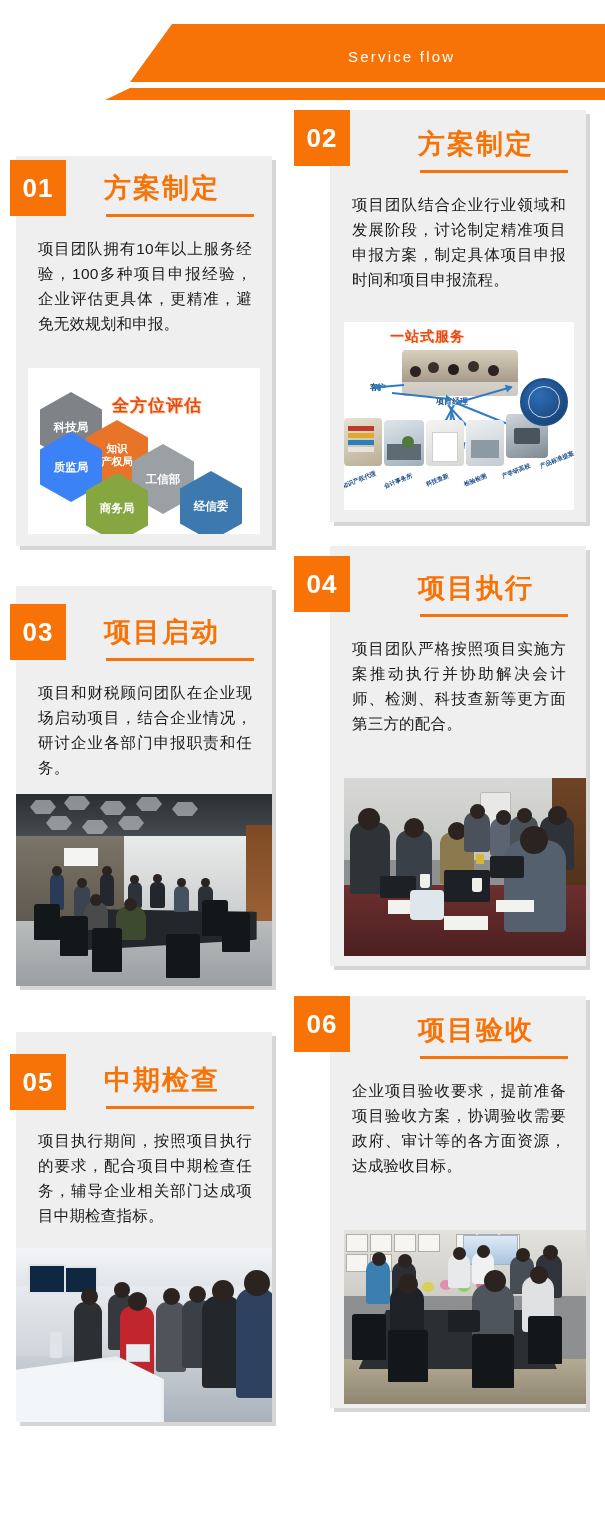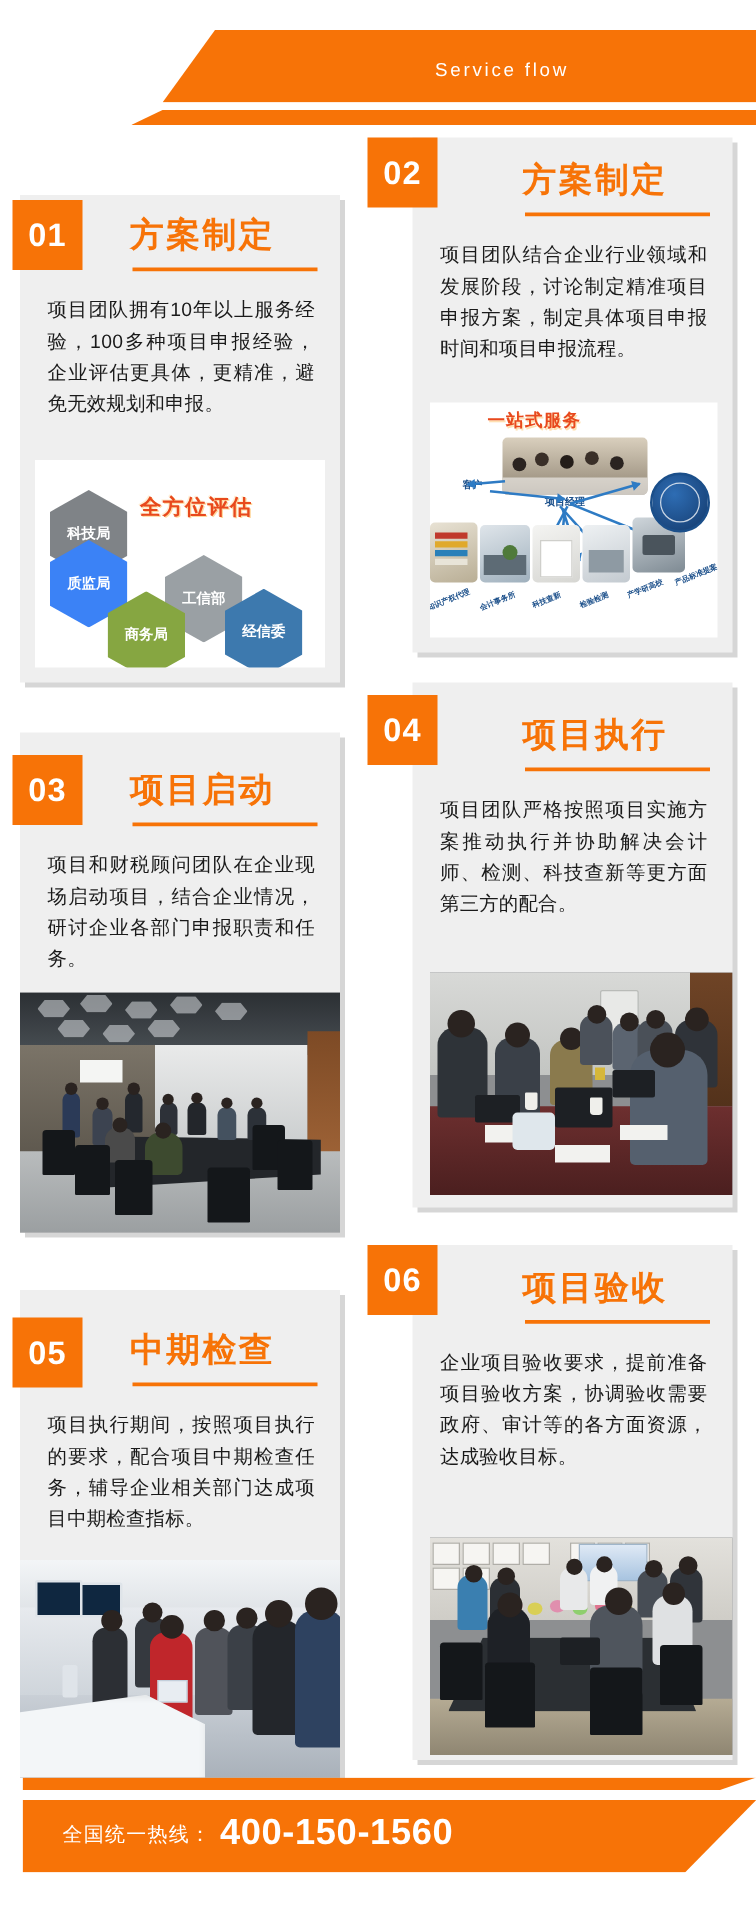--- a/index.html
+++ b/index.html
@@ -175,20 +175,21 @@
 
     <div class="card-body" style="left:22px;top:80px;width:214px;">项目团队拥有10年以上服务经验，100多种项目申报经验，企业评估更具体，更精准，避免无效规划和申报。</div>
 
     <div class="hexwrap" style="left:12px;top:212px;width:232px;height:166px;">
 
       <div class="hex-title" style="left:84px;top:6px;">全方位评估</div>
 
       <div class="hex" style="left:12px;top:24px;background:#7F8387;">
         <span>科技局</span>
       </div>
+      <div class="hex" style="left:58px;top:52px;background:#E8742A;font-size:10.5px;">知识<br>产权局</div>
       <div class="hex" style="left:12px;top:64px;background:#3b82f6;font-family:Liberation Mono, monospace;">
         <span>质监局</span>
       </div>
       <div class="hex" style="left:104px;top:76px;background:#9AA0A4;">
         <span>工信部</span>
       </div>
       <div class="hex" style="left:58px;top:105px;background:#86A641;">
         <span>商务局</span>
       </div>
       <div class="hex" style="left:152px;top:103px;background:#3D79AE;">
@@ -446,20 +447,14 @@
       <div class="person" style="left:178px;top:46px;width:32px;height:56px;background:#dfe1e3;border-radius:13px 13px 4px 4px;"></div>
       <div class="head" style="left:186px;top:36px;width:18px;height:18px;"></div>
       <div class="laptop" style="left:104px;top:80px;width:32px;height:22px;"></div>
       <div class="chair" style="left:8px;top:84px;width:34px;height:46px;"></div>
       <div class="chair" style="left:44px;top:100px;width:40px;height:52px;"></div>
       <div class="chair" style="left:128px;top:104px;width:42px;height:54px;"></div>
       <div class="chair" style="left:184px;top:86px;width:34px;height:48px;"></div>
     </div>
   </div>
 
-  <div class="footer">
-    <div class="ft-stripe"></div>
-    <div class="ft-band"></div>
-    <div class="ft-label">全国统一热线：</div>
-    <div class="ft-phone">400-150-1560</div>
-  </div>
 
 </div>
 
 </body></html>

